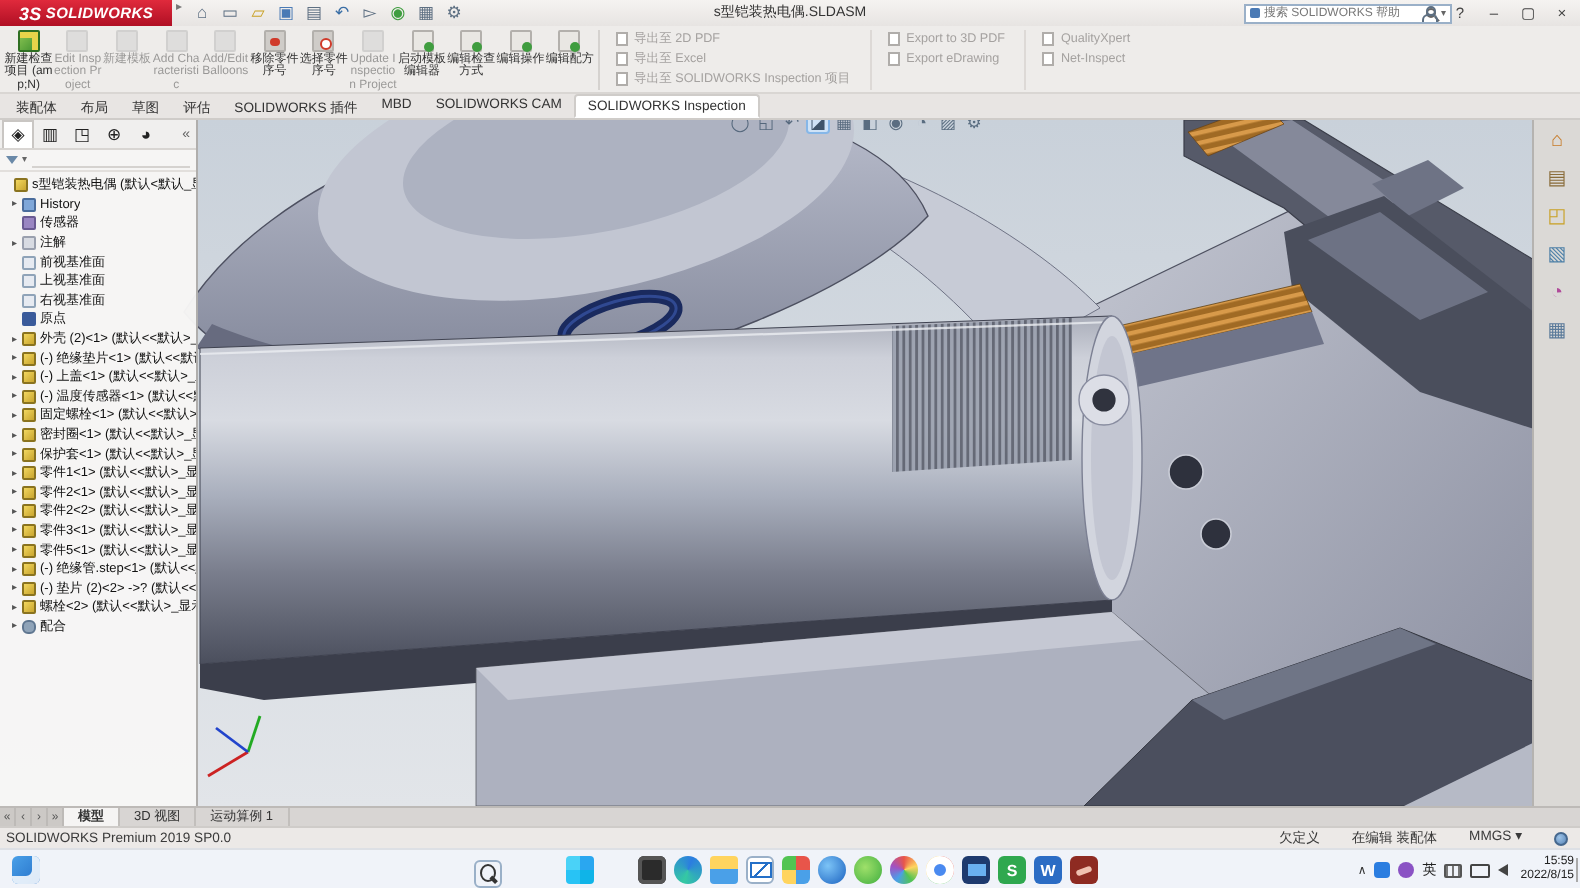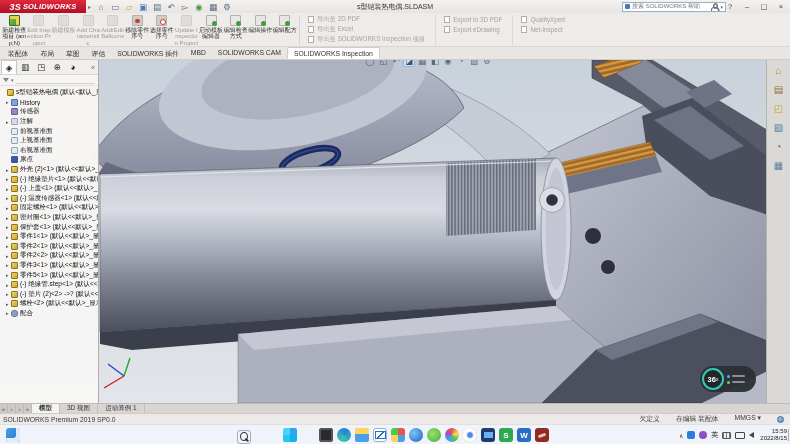--- a/index.html
+++ b/index.html
@@ -1,21 +1,21 @@
 <!DOCTYPE html>
 <html><head>
 <meta charset="utf-8">
 <style>
   *{box-sizing:border-box;margin:0;padding:0}
   html,body{width:790px;height:444px;overflow:hidden}
   body{font-family:"Liberation Sans","DejaVu Sans",sans-serif;position:relative;background:#ece9e7;font-size:7px;color:#222}
   #app{position:absolute;inset:0}
 
   
-  .titlebar{position:absolute;left:0;top:0;width:790px;height:13px;background:linear-gradient(#f5f3f1,#e7e4e2);display:flex;align-items:center;z-index:40}
+  .titlebar{position:absolute;left:0;top:0;width:790px;height:13px;background:linear-gradient(#f5f3f1,#e7e4e2);display:flex;align-items:flex-start;z-index:40}
   .logo{width:86px;height:13px;background:linear-gradient(#e02a3c,#b00f24);color:#fff;display:flex;align-items:center;justify-content:center;font-size:7.5px;font-weight:bold;font-style:italic;letter-spacing:.2px}
   .logo .p{font-size:9px;margin-right:2px}
   .tb-arrow{font-size:6px;color:#777;margin:0 4px 0 2px}
   .qa-row{display:flex;align-items:center;gap:2px}
   .qa{width:12px;height:12px;display:flex;align-items:center;justify-content:center;font-size:8.5px;color:#5d6f82}
   .qa.open-file-icon{color:#c9a227}.qa.save-icon{color:#4a7ab5}.qa.rebuild-icon{color:#3f9d3f}.qa.undo-icon{color:#3a6ea5}
   .doc-title{position:absolute;left:50%;transform:translateX(-50%);top:0;height:13px;line-height:13px;font-size:7px;color:#333;white-space:nowrap}
   .search{position:absolute;right:64px;top:1.5px;width:104px;height:10px;background:#fff;border:1px solid #9ab0c8;display:flex;align-items:center;padding:0 2px;gap:2px}
   .s-flag{width:5px;height:5px;background:#4a7ab5;border-radius:1px;flex:none}
   .s-text{flex:1;font-size:6px;color:#777;white-space:nowrap;overflow:hidden}
@@ -401,36 +401,20 @@
         <span class="hud-ic">↶</span>
         <span class="hud-ic active">◪</span>
         <span class="hud-ic">▦</span>
         <span class="hud-ic">◧</span>
         <span class="hud-ic">◉</span>
         <span class="hud-ic">◔</span>
         <span class="hud-ic">▨</span>
         <span class="hud-ic">⚙</span>
       </div>
 
-    <div class="fps">
-      <div class="fps-circle">
-        <span>36</span>
-          <span class="fps-sub">x</span>
-      </div>
-      <div class="fps-rows">
-        <div class="fps-row">
-            <span class="fps-dot b"></span>
-            <span class="fps-bar"></span>
-          </div>
-        <div class="fps-row">
-            <span class="fps-dot g"></span>
-            <span class="fps-bar"></span>
-          </div>
-      </div>
-    </div>
   </div>
 
   <div class="fpanel">
     <div class="ftabs">
       <span id="ftab-host" style="display:flex">
 
       <span class="ftab active">
             <span>◈</span>
           </span>
           <span class="ftab">

